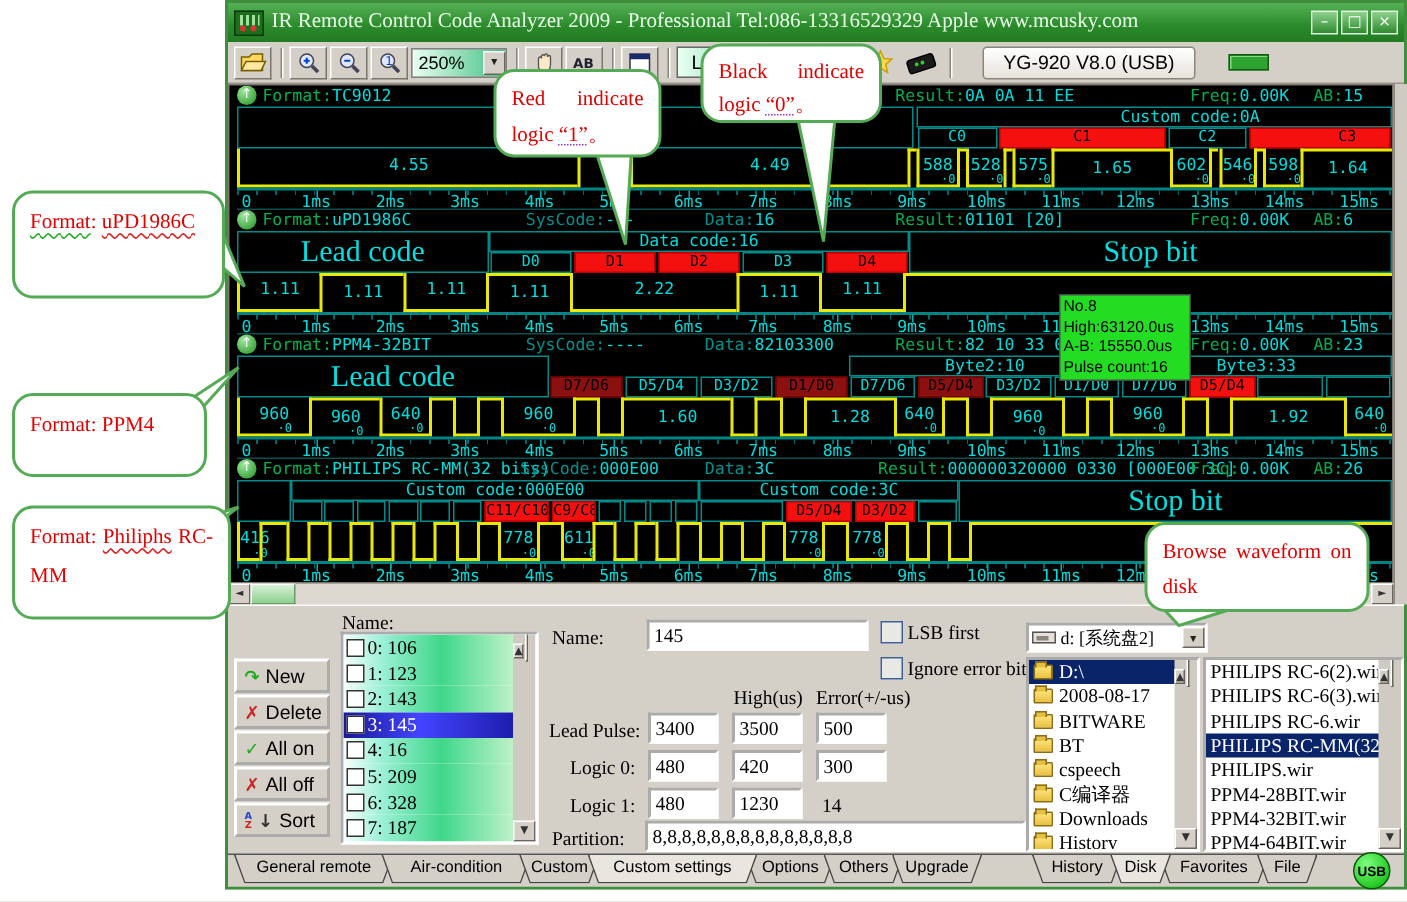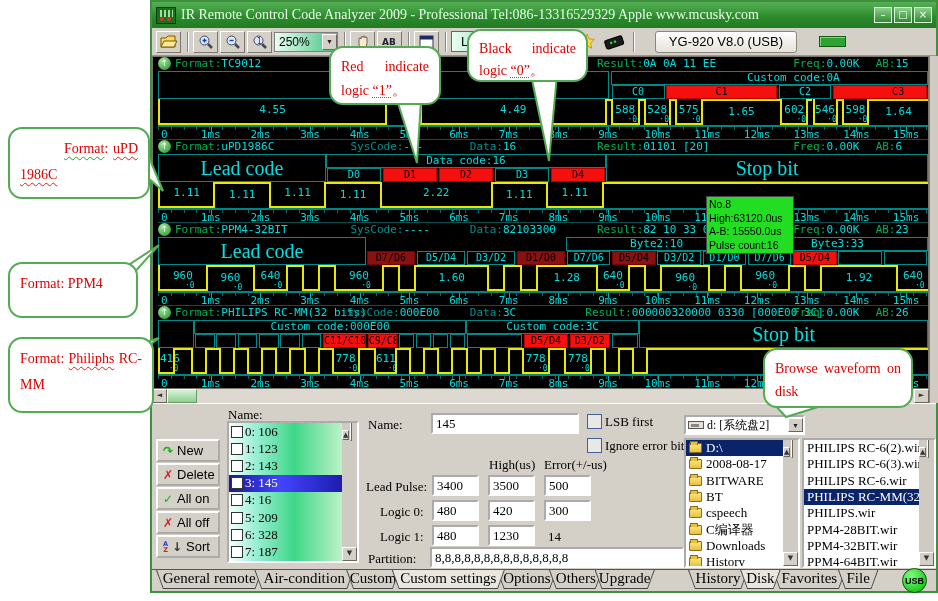--- a/index.html
+++ b/index.html
@@ -119,35 +119,35 @@
     border-radius: 1px; position: relative; flex: 0 0 auto; }
   .fold::before { content: ""; position: absolute; left: 0px; top: -3px; width: 6px; height: 3px; background: #e8c040;
     border: 1px solid #8a6d1a; border-bottom: none; }
 
   
   .tabstrip { position: absolute; left: 0; top: 567px; width: 784px; height: 22px; background: #d4d0c8; border-top: 1px solid #555; }
   .tabo { position: absolute; top: 0; height: 19px; background: #444;
     clip-path: polygon(0 0, 100% 0, calc(100% - 7px) 100%, 7px 100%); }
   .tabi { position: absolute; left: 1px; right: 1px; top: 0; bottom: 1px; background: #d4d0c8;
     clip-path: polygon(0 0, 100% 0, calc(100% - 6.5px) 100%, 6.5px 100%);
-    font-family: Liberation Serif, serif; font-size: 15px; line-height: 17px; text-align: center; white-space: nowrap; }
+    font-family: Liberation Sans, sans-serif; font-size: 11px; line-height: 17px; text-align: center; white-space: nowrap; }
   .tabo.active { z-index: 2; } .tabo.active .tabi { background: #e9e6df; }
   .usb { position: absolute; left: 750px; top: -2px; width: 25px; height: 25px; border-radius: 50%;
     background: radial-gradient(circle at 35% 30%, #7dff7d, #00b400); border: 1px solid #065806; color: #000;
     font-size: 9px; font-weight: bold; font-family: "Liberation Sans", sans-serif;
     display: flex; align-items: center; justify-content: center; }
 
   
   .gtip { position: absolute; left: 706px; top: 196px; width: 88px; background: #22dd22; border: 1px solid #4a4a4a;
     color: #000; font-family: "Liberation Sans", sans-serif; font-size: 10.5px; line-height: 13.5px;
     padding: 1px 2px; z-index: 30; }
   .co { position: absolute; background: #fff; border: 2px solid #55aa55; border-radius: 14px; color: #e00000;
     font-size: 14px; line-height: 24px; padding: 7px 10px; z-index: 40; text-align: justify; }
   .wavy-r { text-decoration: underline wavy #dd2222 1px; text-underline-offset: 3px; }
-  .wavy-g { text-decoration: underline wavy #22aa22 1px; text-underline-offset: 3px; margin-left: 44px; }
+  .wavy-g { text-decoration: underline wavy #22aa22 1px; text-underline-offset: 3px; }
   .dot-p { text-decoration: underline dotted #9933cc 1px; text-underline-offset: 2px; }
   .tails { position: absolute; left: 0; top: 0; z-index: 39; pointer-events: none; }
   svg text { font-family: "DejaVu Sans", sans-serif; }
 </style>
 </head>
 <body>
 
 <div class="app-window">
 
   <div class="titlebar">

